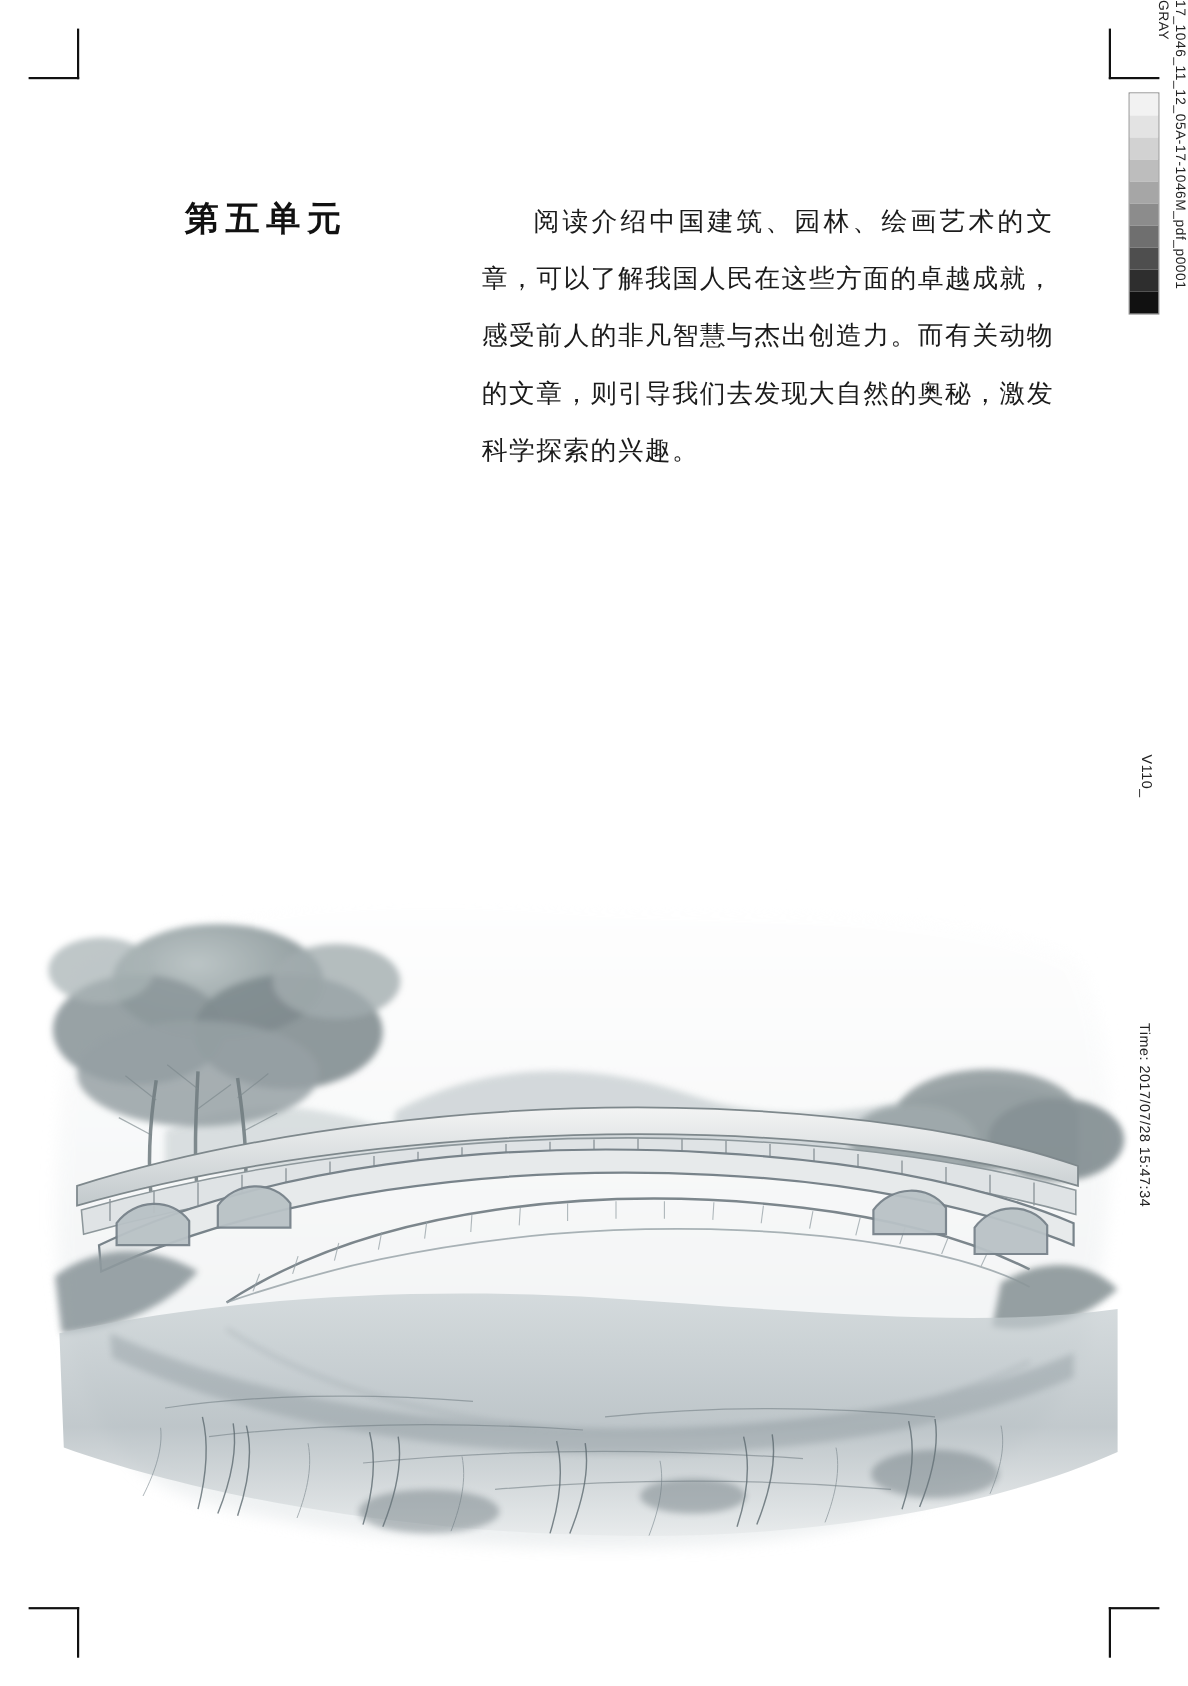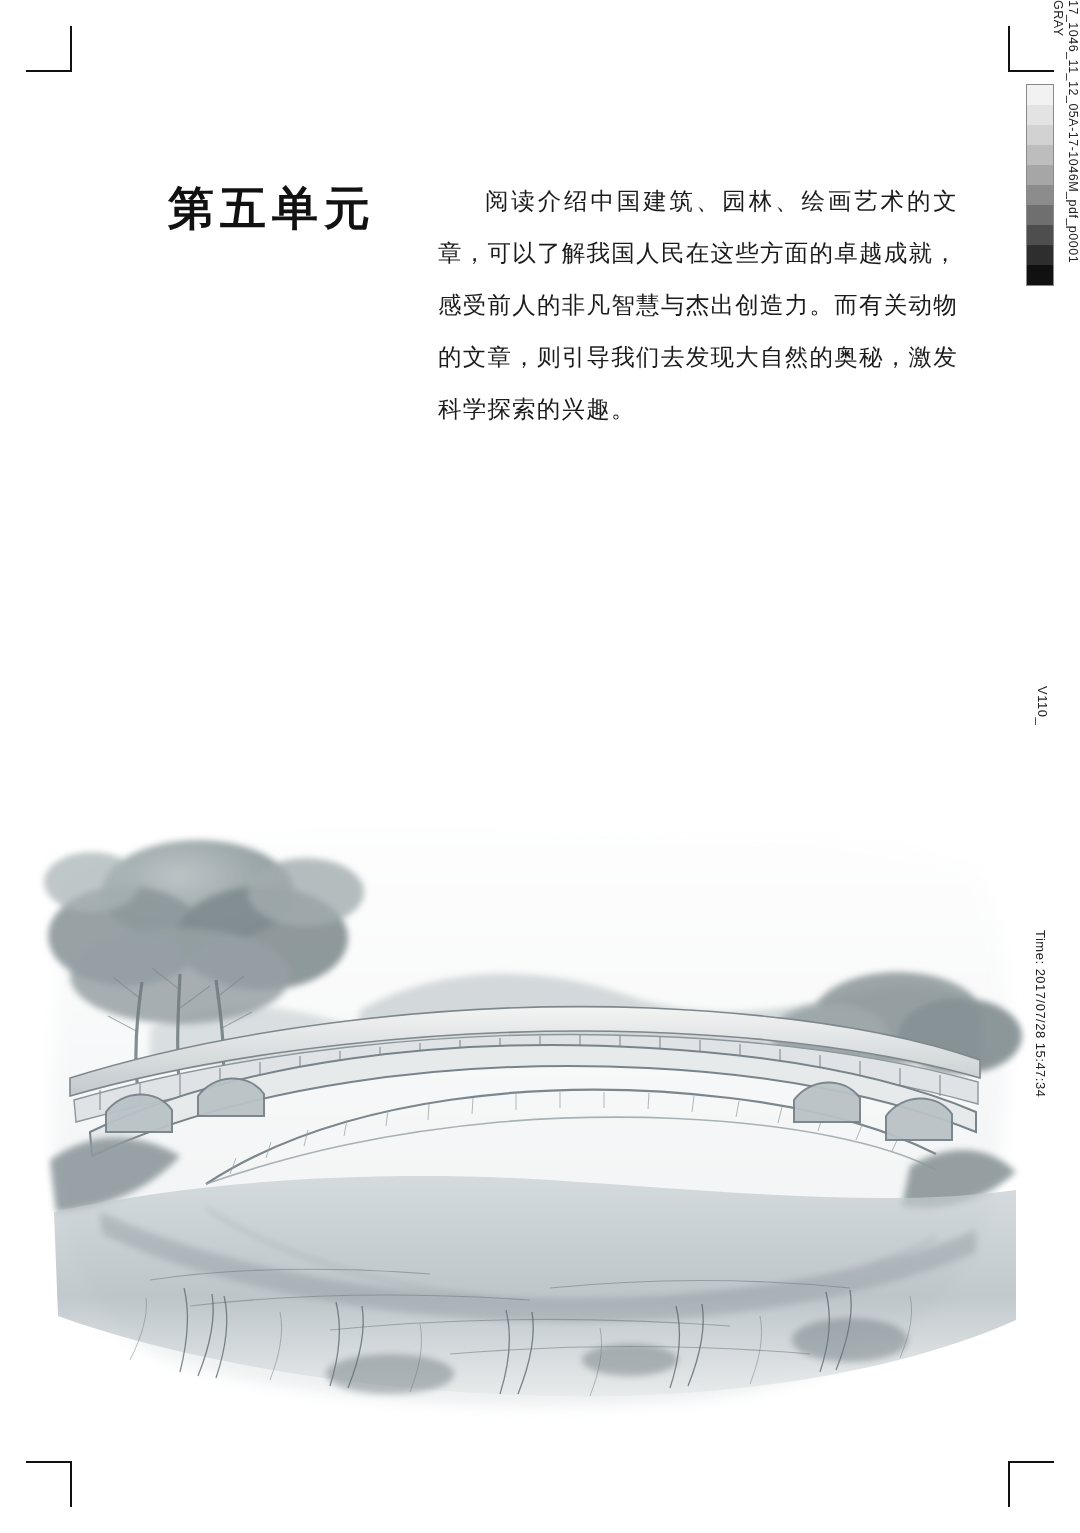--- a/index.html
+++ b/index.html
@@ -106,21 +106,21 @@
     width: 1080px;
     height: 1533px;
   }
 
   .unit-title {
     position: absolute;
     left: 168px;
     top: 178px;
     font-family: "DejaVu Serif", serif;
     font-weight: 700;
-    font-size: 46px;
+    font-size: 31px;
     letter-spacing: 6px;
     color: #111;
     text-align: right;
   }
 
   .intro {
     position: absolute;
     left: 438px;
     top: 175px;
     width: 520px;

